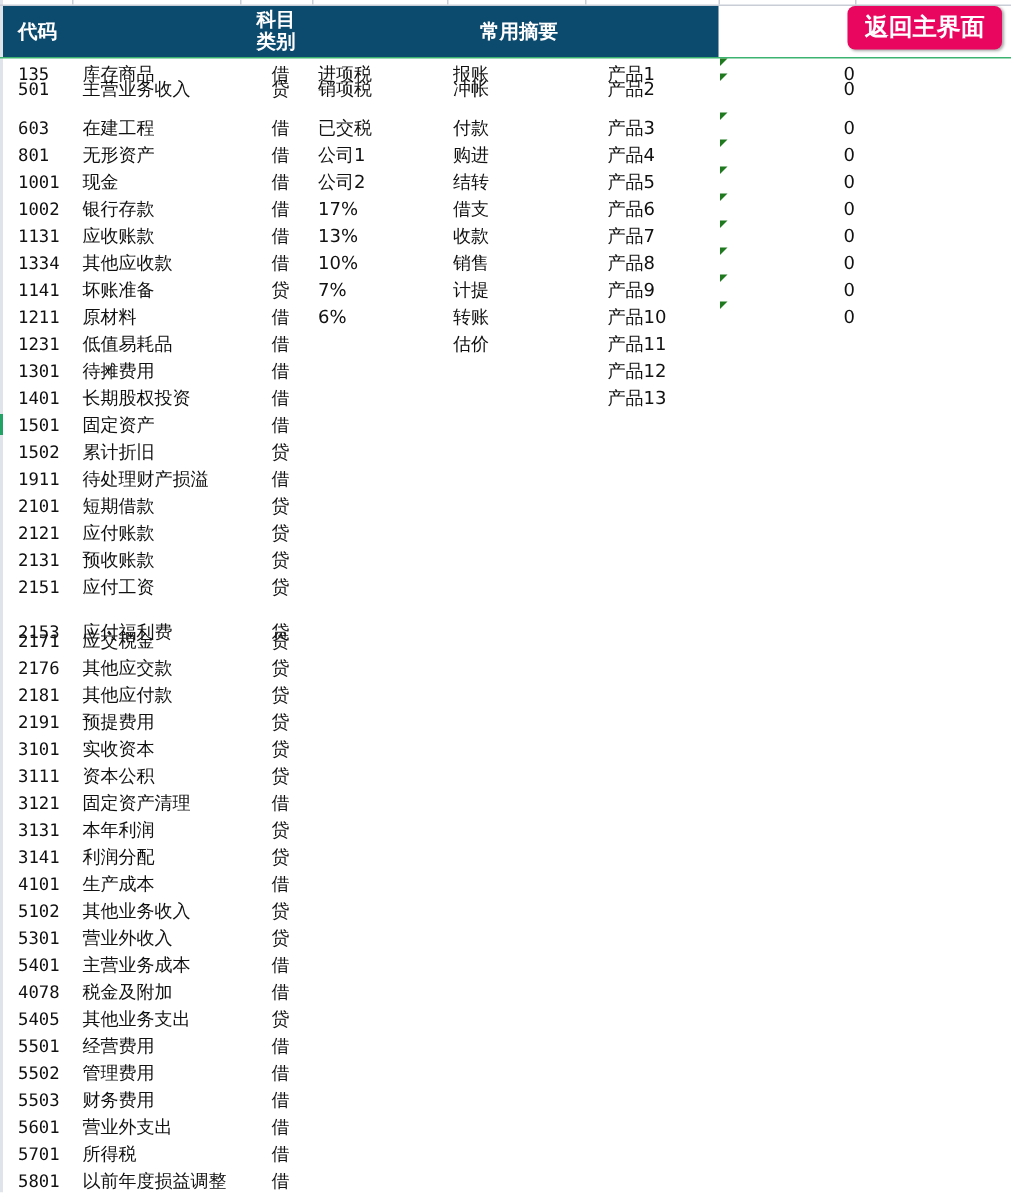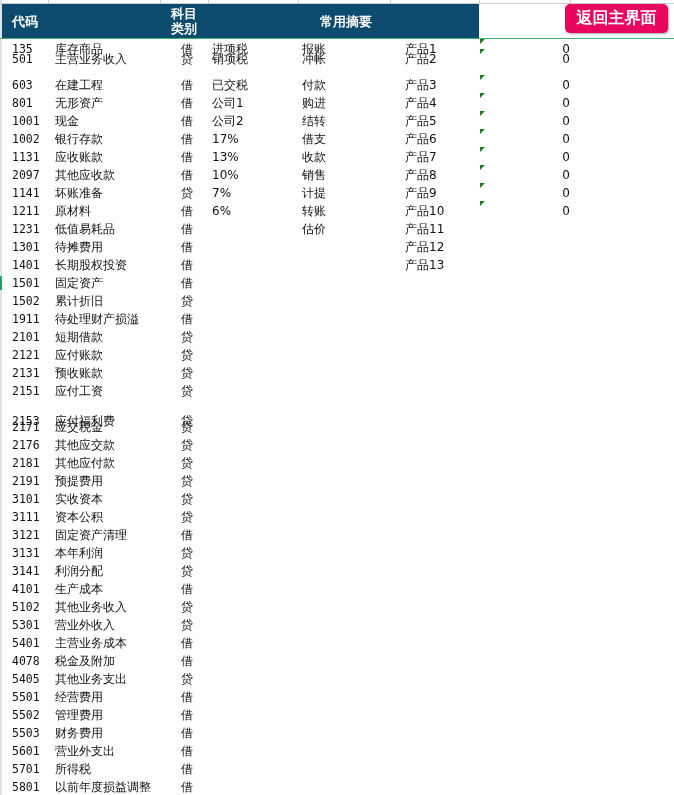--- a/index.html
+++ b/index.html
@@ -119,21 +119,21 @@
       <div class="c code">1131</div>
       <div class="c name">应收账款</div>
       <div class="c type">借</div>
       <div class="c detail">13%</div>
       <div class="c summary">收款</div>
       <div class="c product">产品7</div>
       <div class="c val">0</div>
       <div class="tri"></div>
     </div>
     <div class="row" style="top: 166px;">
-      <div class="c code">2097</div>
+      <div class="c code">1334</div>
       <div class="c name">其他应收款</div>
       <div class="c type">借</div>
       <div class="c detail">10%</div>
       <div class="c summary">销售</div>
       <div class="c product">产品8</div>
       <div class="c val">0</div>
       <div class="tri"></div>
     </div>
     <div class="row" style="top: 184px;">
       <div class="c code">1141</div>

